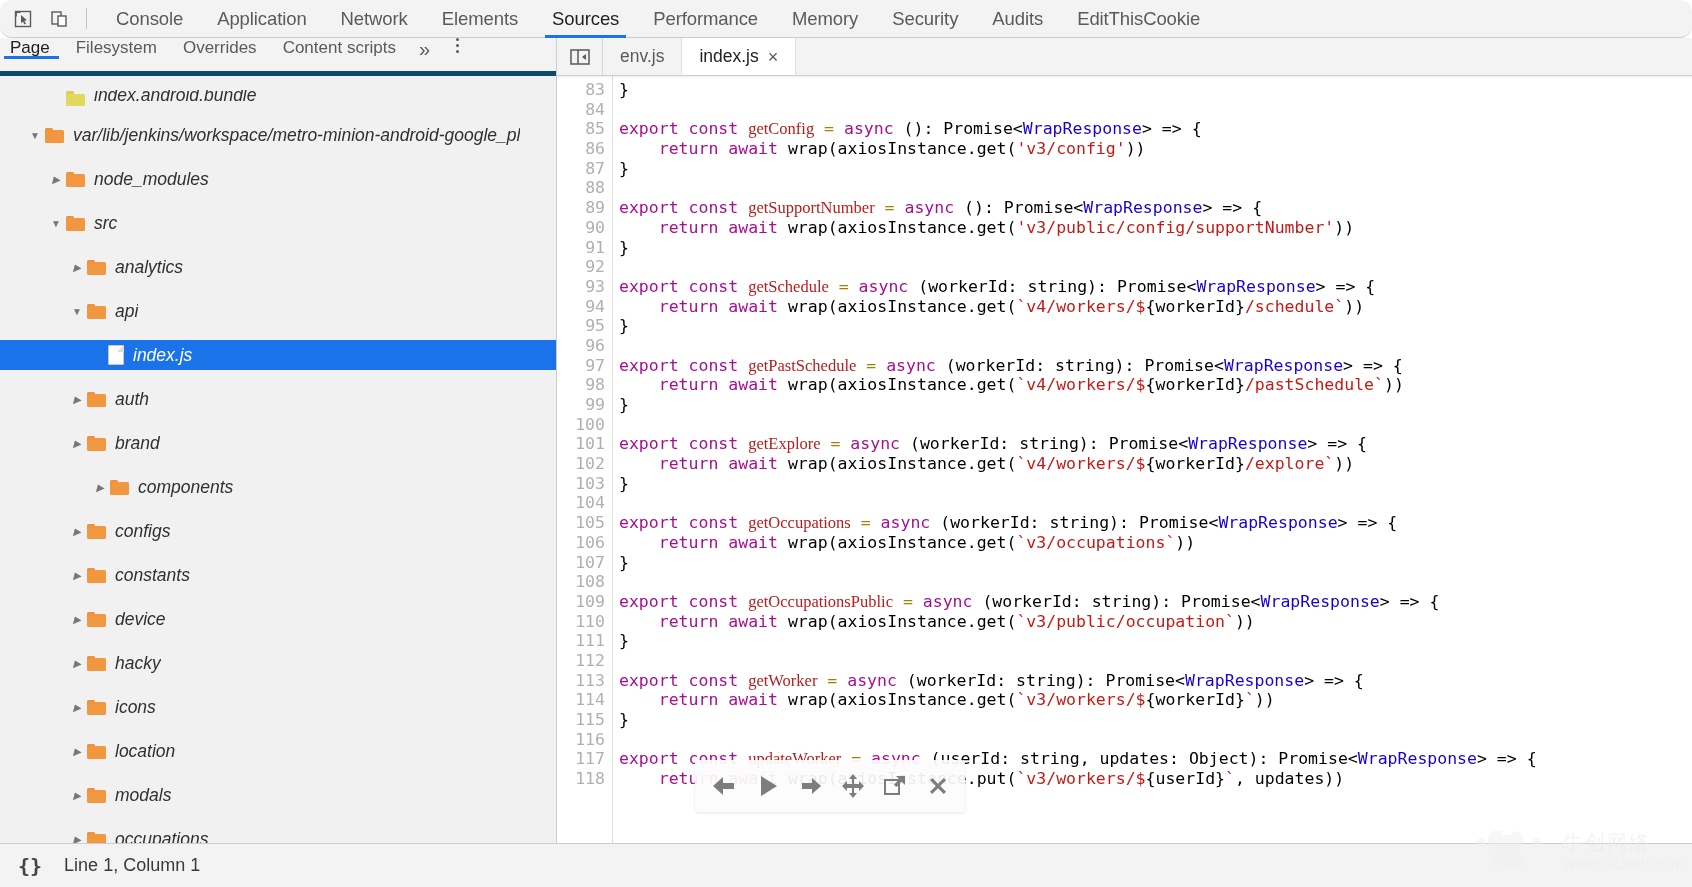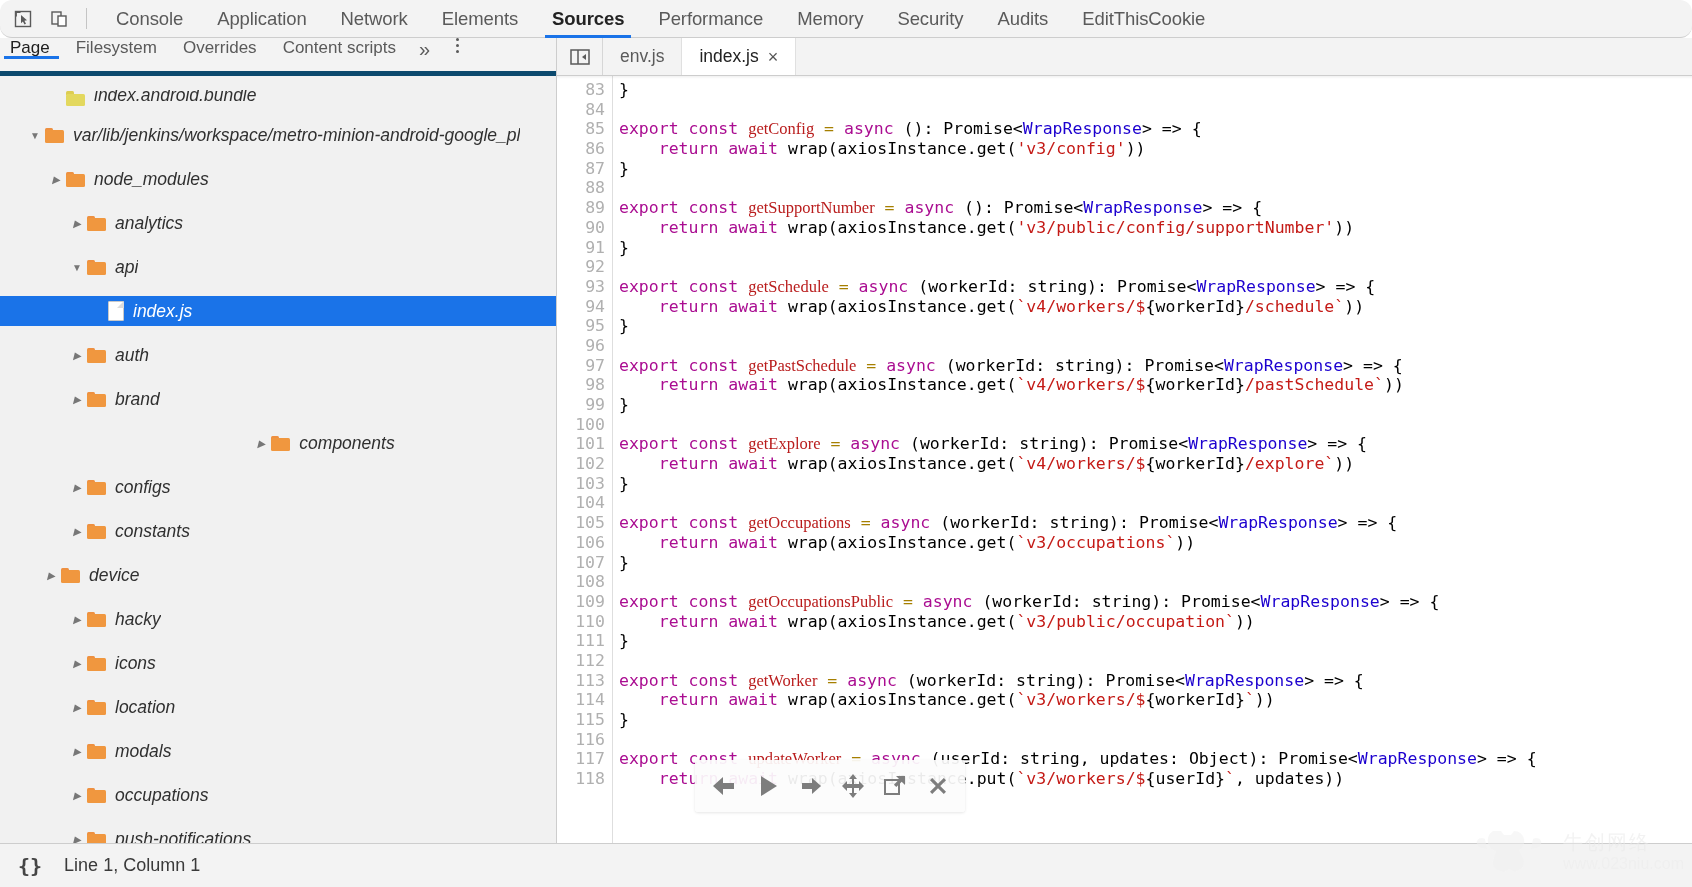--- a/index.html
+++ b/index.html
@@ -34,21 +34,21 @@
   .panel-tab {
     display:flex; align-items:center;
     padding: 0 17px;
     font-size: 18.5px;
     color: #5a5a5a;
     cursor: pointer;
     position: relative;
     white-space: nowrap;
     letter-spacing: -0.1px;
   }
-  .panel-tab.active { color: #222; font-weight: 700; }
+  .panel-tab.active { color: #222; font-weight: 400; }
   .panel-tab.active::after {
     content:""; position:absolute; left: 10px; right: 10px; bottom: -1px;
     height: 3px; background: #1a73e8;
   }
 
   
   .main { flex:1; display:flex; min-height:0; position:relative; }
 
   
   .navigator {
@@ -329,20 +329,25 @@
           <div class="tree-row" style="padding-left: 25px;">
             <span class="twisty open"></span>
             <span class="folder-ic"></span>
             <span class="tree-label">var/lib/jenkins/workspace/metro-minion-android-google_pl</span>
           </div>
           <div class="tree-row" style="padding-left: 46px;">
             <span class="twisty closed"></span>
             <span class="folder-ic"></span>
             <span class="tree-label">node_modules</span>
           </div>
+          <div class="tree-row" style="padding-left: 46px;">
+            <span class="twisty open"></span>
+            <span class="folder-ic"></span>
+            <span class="tree-label">src</span>
+          </div>
           <div class="tree-row" style="padding-left: 67px;">
             <span class="twisty closed"></span>
             <span class="folder-ic"></span>
             <span class="tree-label">analytics</span>
           </div>
           <div class="tree-row" style="padding-left: 67px;">
             <span class="twisty open"></span>
             <span class="folder-ic"></span>
             <span class="tree-label">api</span>
           </div>
@@ -354,36 +359,36 @@
           <div class="tree-row" style="padding-left: 67px;">
             <span class="twisty closed"></span>
             <span class="folder-ic"></span>
             <span class="tree-label">auth</span>
           </div>
           <div class="tree-row" style="padding-left: 67px;">
             <span class="twisty closed"></span>
             <span class="folder-ic"></span>
             <span class="tree-label">brand</span>
           </div>
-          <div class="tree-row" style="padding-left: 90px; justify-content: center;">
+          <div class="tree-row" style="padding-left: 90px;">
             <span class="twisty closed"></span>
             <span class="folder-ic"></span>
             <span class="tree-label">components</span>
           </div>
           <div class="tree-row" style="padding-left: 67px;">
             <span class="twisty closed"></span>
             <span class="folder-ic"></span>
             <span class="tree-label">configs</span>
           </div>
           <div class="tree-row" style="padding-left: 67px;">
             <span class="twisty closed"></span>
             <span class="folder-ic"></span>
             <span class="tree-label">constants</span>
           </div>
-          <div class="tree-row" style="padding-left: 41px;">
+          <div class="tree-row" style="padding-left: 67px;">
             <span class="twisty closed"></span>
             <span class="folder-ic"></span>
             <span class="tree-label">device</span>
           </div>
           <div class="tree-row" style="padding-left: 67px;">
             <span class="twisty closed"></span>
             <span class="folder-ic"></span>
             <span class="tree-label">hacky</span>
           </div>
           <div class="tree-row" style="padding-left: 67px;">

